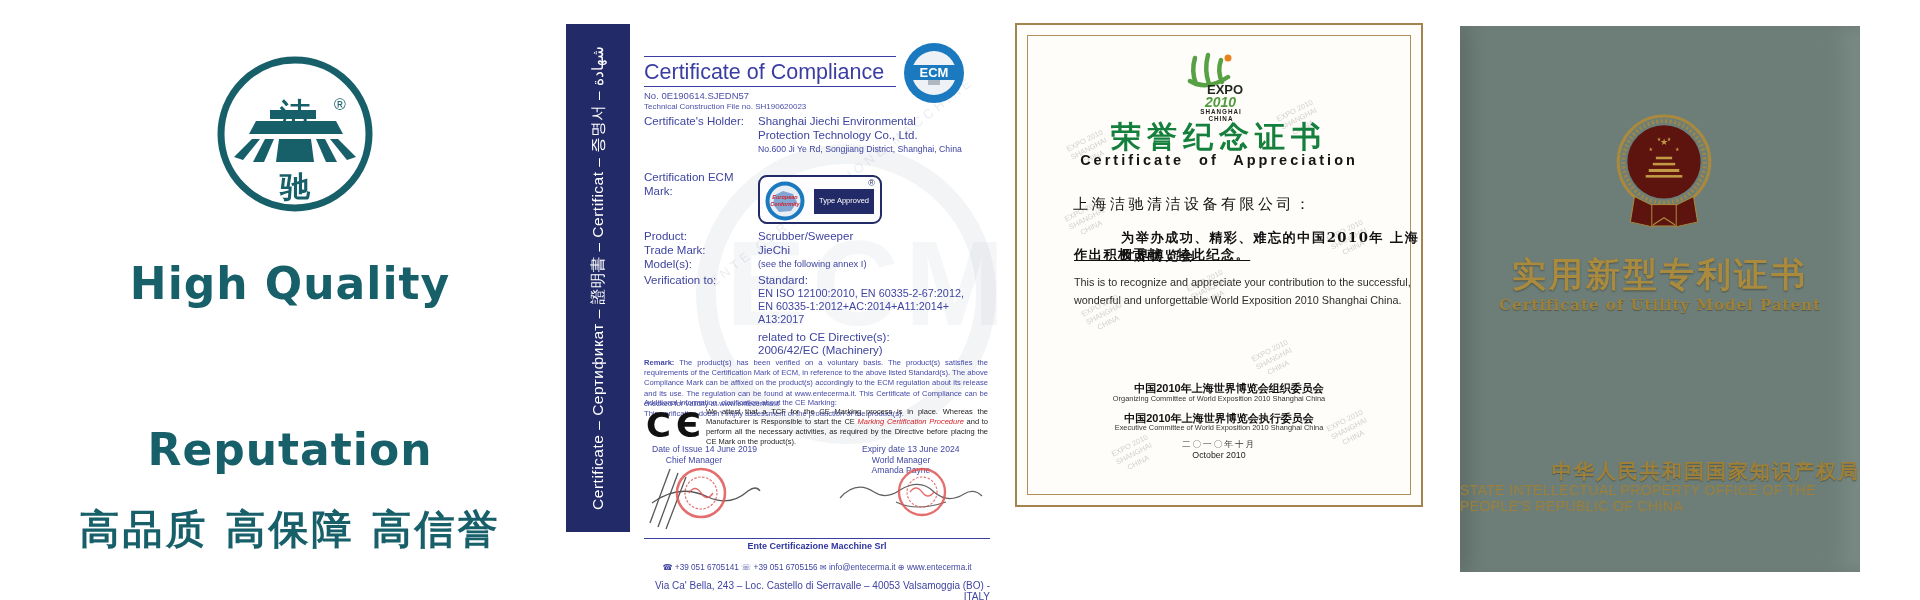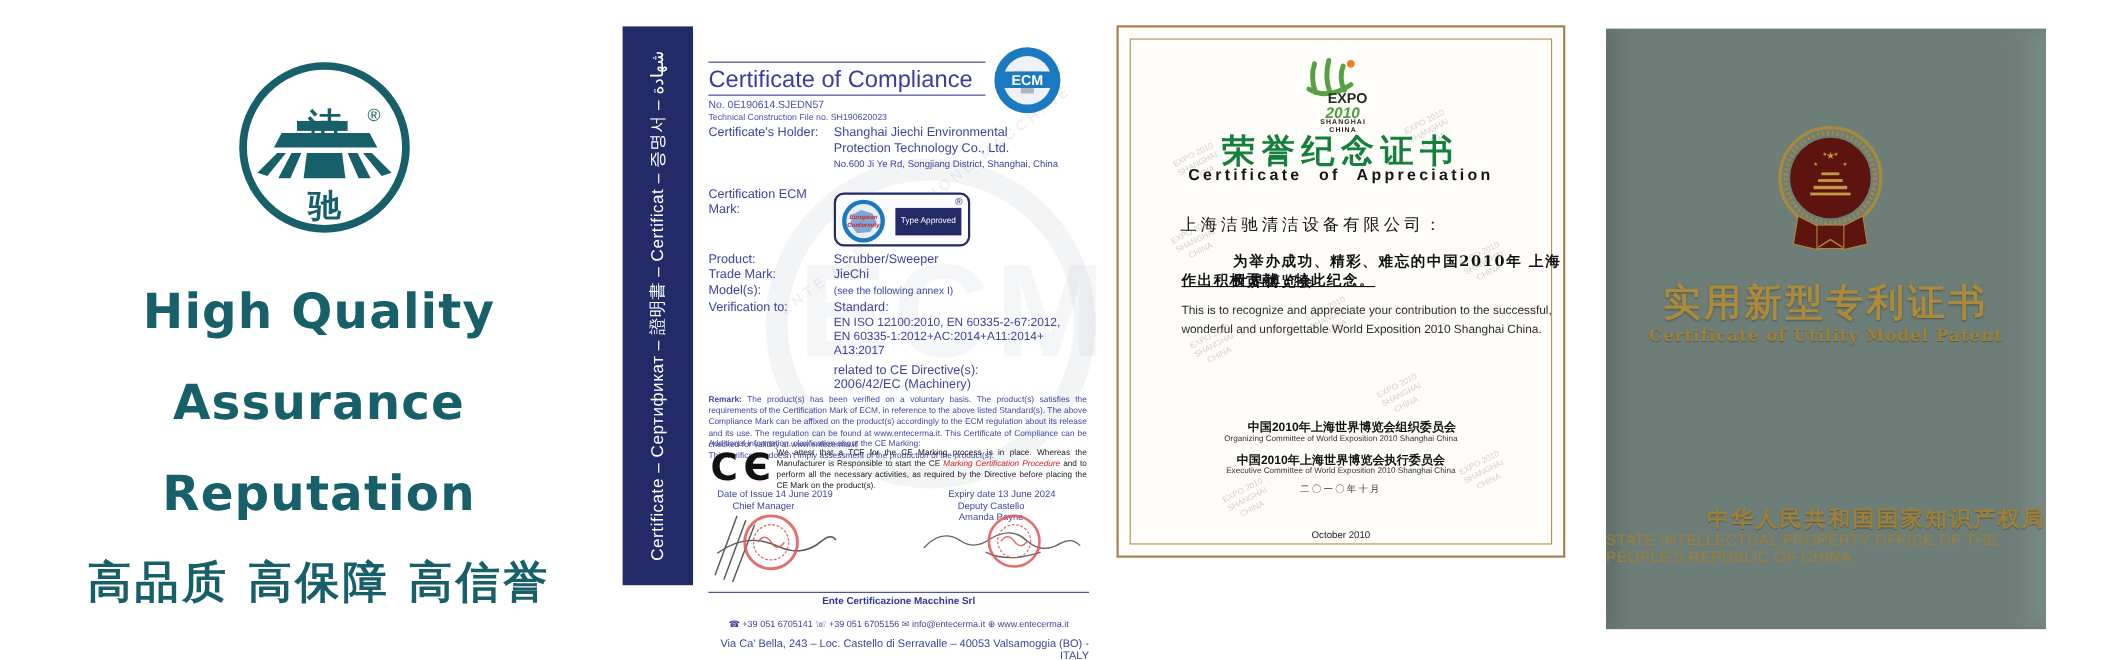--- a/index.html
+++ b/index.html
@@ -103,21 +103,21 @@
   .c2-en1 { position:absolute; left:57px; top:251px; font-size:10.8px; color:#2b2b2b; }
   .c2-en2 { position:absolute; left:57px; top:269px; font-size:10.8px; color:#2b2b2b; }
   .c2-orgzh { position:absolute; left:0; top:356px; width:100%; text-align:center; font-size:11px;
               font-weight:700; color:#111;margin-left:10px; }
   .c2-orgen { position:absolute; left:0; top:369px; width:100%; text-align:center; font-size:7.4px; color:#333; }
   .c2-exezh { position:absolute; left:0; top:386px; width:100%; text-align:center; font-size:11px;
               font-weight:700; color:#111; }
   .c2-exeen { position:absolute; left:0; top:398px; width:100%; text-align:center; font-size:7.4px; color:#333; }
   .c2-datezh { position:absolute; left:0; top:414px; width:100%; text-align:center; font-size:8.6px;
                letter-spacing:2px; color:#333; }
-  .c2-dateen { position:absolute; left:0; top:425px; width:100%; text-align:center; font-size:8.8px; color:#222;margin-top:31px; }
+  .c2-dateen { position:absolute; left:0; top:425px; width:100%; text-align:center; font-size:8.8px; color:#222; }
 
   
   .c3 { position:absolute; left:1460px; top:26px; width:400px; height:546px; background:#6d7e78;
         box-shadow: inset -16px 0 22px rgba(255,255,255,.09), inset 12px 0 16px rgba(0,0,0,.12); }
   .c3-emblem { position:absolute; left:148px; top:84px; width:112px; height:124px; }
   .c3-title { position:absolute; left:0; top:226px; width:100%; text-align:center; font-size:34px;
               font-weight:700; color:#aa8a3c; letter-spacing:3px; font-family:"DejaVu Serif",serif;
               text-shadow:0 1px 2px rgba(0,0,0,.35); }
   .c3-title-en { position:absolute; left:0; top:270px; width:100%; text-align:center; font-size:15px;
                  font-weight:700; color:#a08036; letter-spacing:1px; font-family:"DejaVu Serif",serif;
@@ -142,21 +142,20 @@
         <polygon points="34,82 128,82 121,69 41,69"></polygon>
         <polygon points="64,87 96,87 99,110 61,110"></polygon>
         <polygon points="50,87 59,87 49,110 38,110"></polygon>
         <polygon points="37,87 45,87 28,108 19,105"></polygon>
         <polygon points="101,87 110,87 122,110 111,110"></polygon>
         <polygon points="115,87 123,87 141,105 132,108"></polygon>
       </g>
       <text x="80" y="145" text-anchor="middle" font-size="30" font-weight="bold" fill="#175f69">驰</text>
     </svg>
     <div class="tg tg1">High Quality</div>
-    <div class="tg tg2">Assurance</div>
     <div class="tg tg3">Reputation</div>
     <div class="tgzh">高品质 高保障 高信誉</div>
   </div>
 
   <div class="c1">
     <div class="c1-wm-ring"></div>
     <div class="c1-wm-ecm">ECM</div>
     <div class="c1-wm-rot">ENTE CERTIFICAZIONE MACCHINE</div>
 
     <div class="c1-bar">
@@ -221,21 +220,21 @@
 
     <div class="c1-ce">CЄ</div>
     <div class="c1-attest">
       <span>We attest that a TCF for the CE Marking process is in place. Whereas the Manufacturer is Responsible to start the CE </span><span class="red">Marking Certification Procedure</span><span> and to perform all the necessary activities, as required by the Directive before placing the CE Mark on the product(s).</span>
     </div>
 
     <div class="c1-issue">Date of Issue 14 June 2019</div>
     <div class="c1-expiry">Expiry date 13 June 2024</div>
     <div class="c1-chief">Chief Manager</div>
     <div class="c1-deputy">
-      <div>Deputy Castello</div>
+      <div>World Manager</div>
       <div>Amanda Payne</div>
     </div>
 
     <svg class="sig-left" viewBox="0 0 120 75" fill="none" stroke="#3a3a3a" stroke-width="1.3" opacity=".85">
       <path d="M6,62 L26,8"></path>
         <path d="M14,66 L34,12"></path>
         <path d="M22,68 L42,16"></path>
       <path d="M8,42 Q35,22 64,36 Q86,46 104,30 Q112,24 116,30"></path>
     </svg>
     <svg class="stamp-left" viewBox="0 0 55 55" fill="none" stroke="#e05555" opacity=".85">

